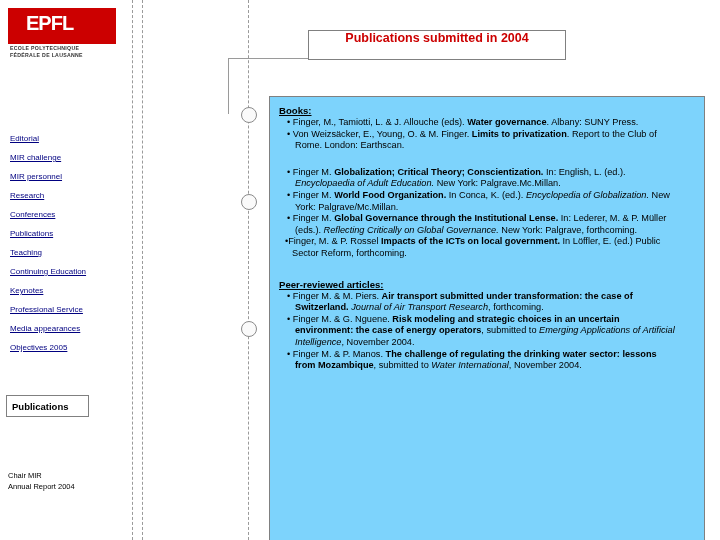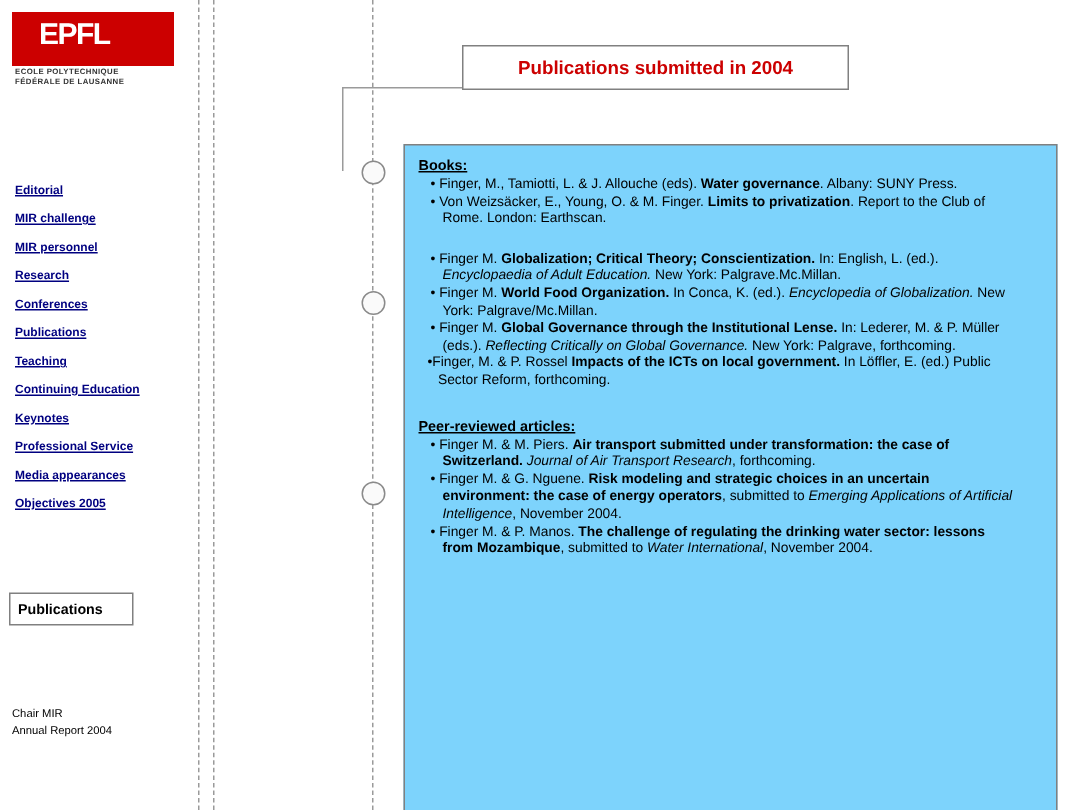--- a/index.html
+++ b/index.html
@@ -70,21 +70,21 @@
   
   .title-banner {
     position: absolute;
     left: 308px;
     top: 30px;
     width: 256px;
     height: 28px;
     border: 1px solid #808080;
     background: #ffffff;
     display: flex;
-    align-items: center;
+    align-items: flex-start;
     justify-content: center;
   }
   .title-banner span {
     font-size: 12.5px;
     font-weight: bold;
     color: #cc0000;
   }
   
   .conn-h {
     position: absolute;
@@ -100,23 +100,22 @@
     top: 58px;
     width: 0;
     height: 56px;
     border-left: 1px solid #9a9a9a;
   }
 
   
   .nav {
     position: absolute;
     left: 10px;
-    top: 122px;
+    top: 134px;
     width: 120px;
-    font-weight: bold;
   }
   .nav-item {
     display: block;
     font-size: 8px;
     color: #000080;
     text-decoration: underline;
     margin-bottom: 10px;
     white-space: nowrap;
   }
 

